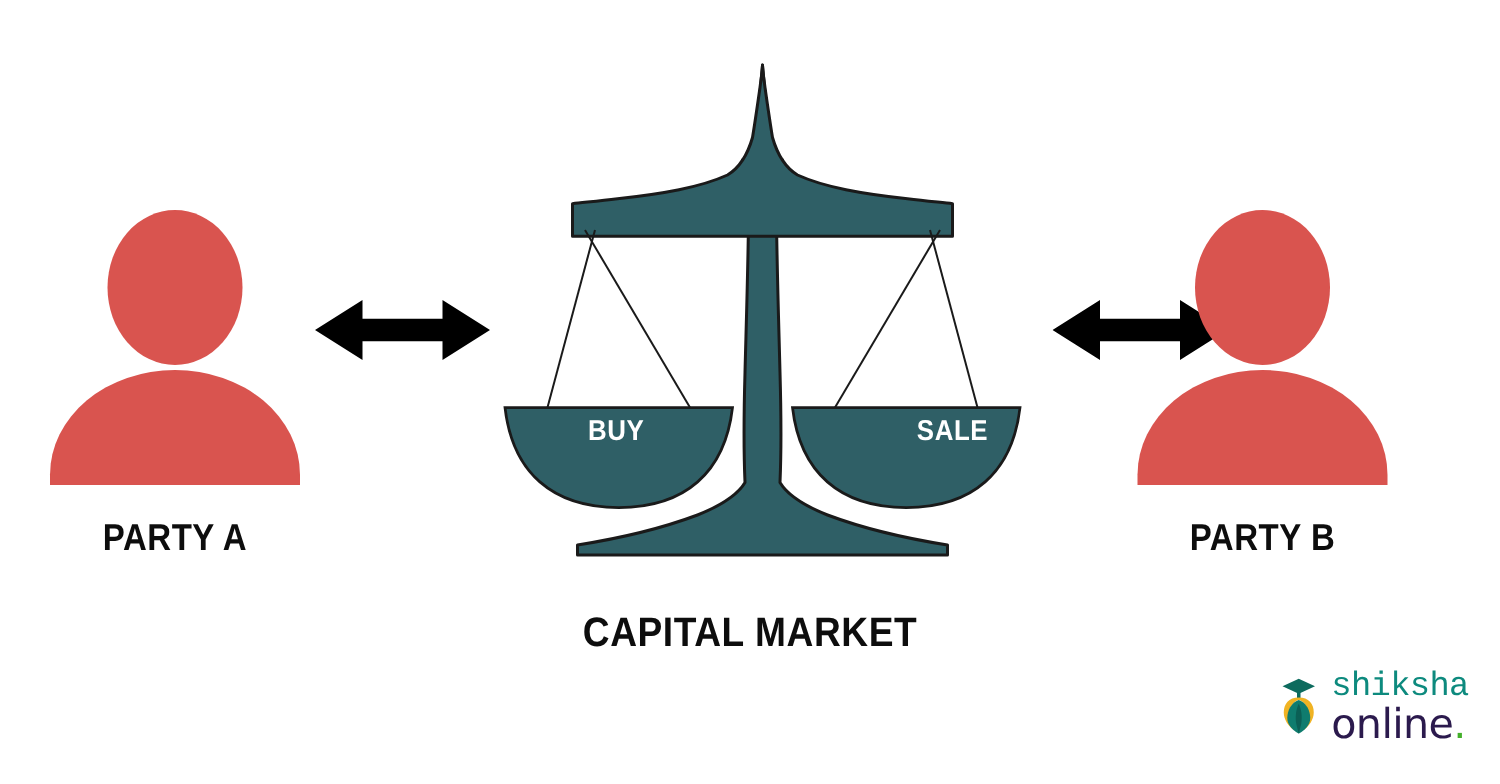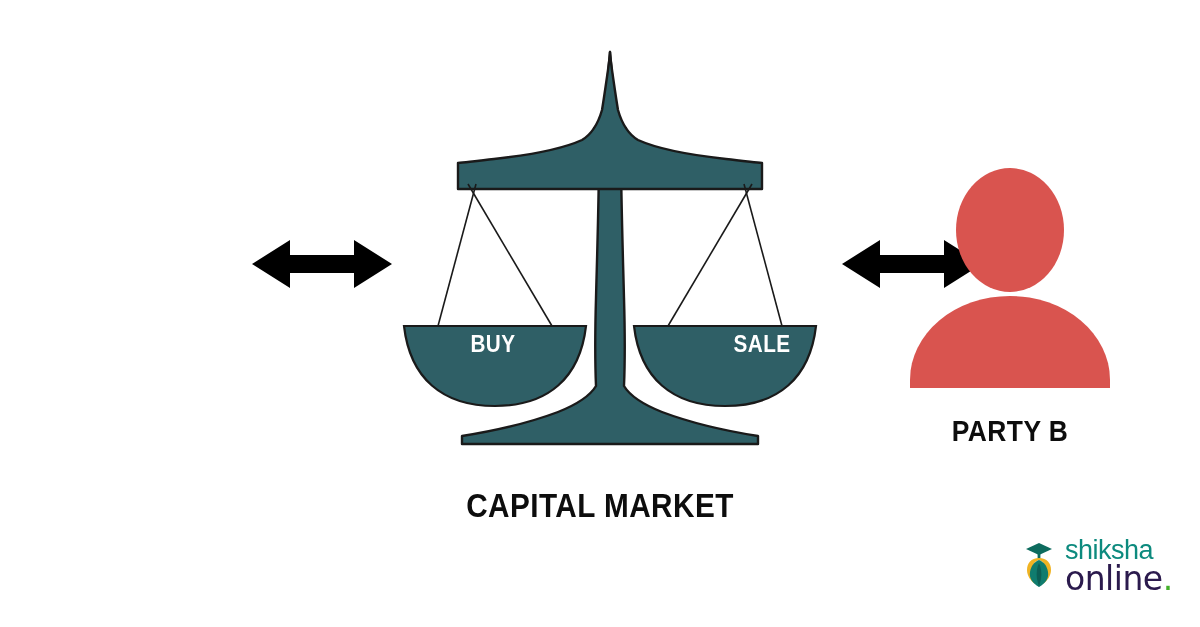--- a/index.html
+++ b/index.html
@@ -116,21 +116,21 @@
     display: flex;
     align-items: center;
     gap: 9px;
   }
   #logo-wordmark {
     display: flex;
     flex-direction: column;
     line-height: 0.94;
   }
   .logo-word-top {
-    font-family: Liberation Sans, sans-serif;
+    font-family: Liberation Mono, monospace;
     font-size: 27px;
     font-weight: normal;
     color: #0d8a7e;
     letter-spacing: -0.5px;
   }
   .logo-word-bottom {
     font-family: "DejaVu Sans", sans-serif;
     font-size: 33px;
     font-weight: normal;
     color: #2b1a4d;
@@ -138,20 +138,27 @@
   }
   .logo-dot {
     color: #43b02a;
   }
 </style>
 </head>
 <body>
 
 <div id="canvas">
 
+  <div class="party" id="party-a">
+    <div class="party-figure">
+      <div class="party-head"></div>
+      <div class="party-body"></div>
+    </div>
+    <div class="party-label">PARTY A</div>
+  </div>
 
   <div class="arrow" id="arrow-left">
     <svg width="140" height="56" viewBox="0 0 140 56" xmlns="http://www.w3.org/2000/svg">
       <polygon points="0,28 38,4 38,19 102,19 102,4 140,28 102,52 102,37 38,37 38,52" fill="#000000"></polygon>
     </svg>
   </div>
 
   <div id="scale">
     <svg width="440" height="420" viewBox="0 0 440 420" xmlns="http://www.w3.org/2000/svg">
       <g stroke="#1A1A1A" stroke-width="2.4" stroke-linejoin="round">

